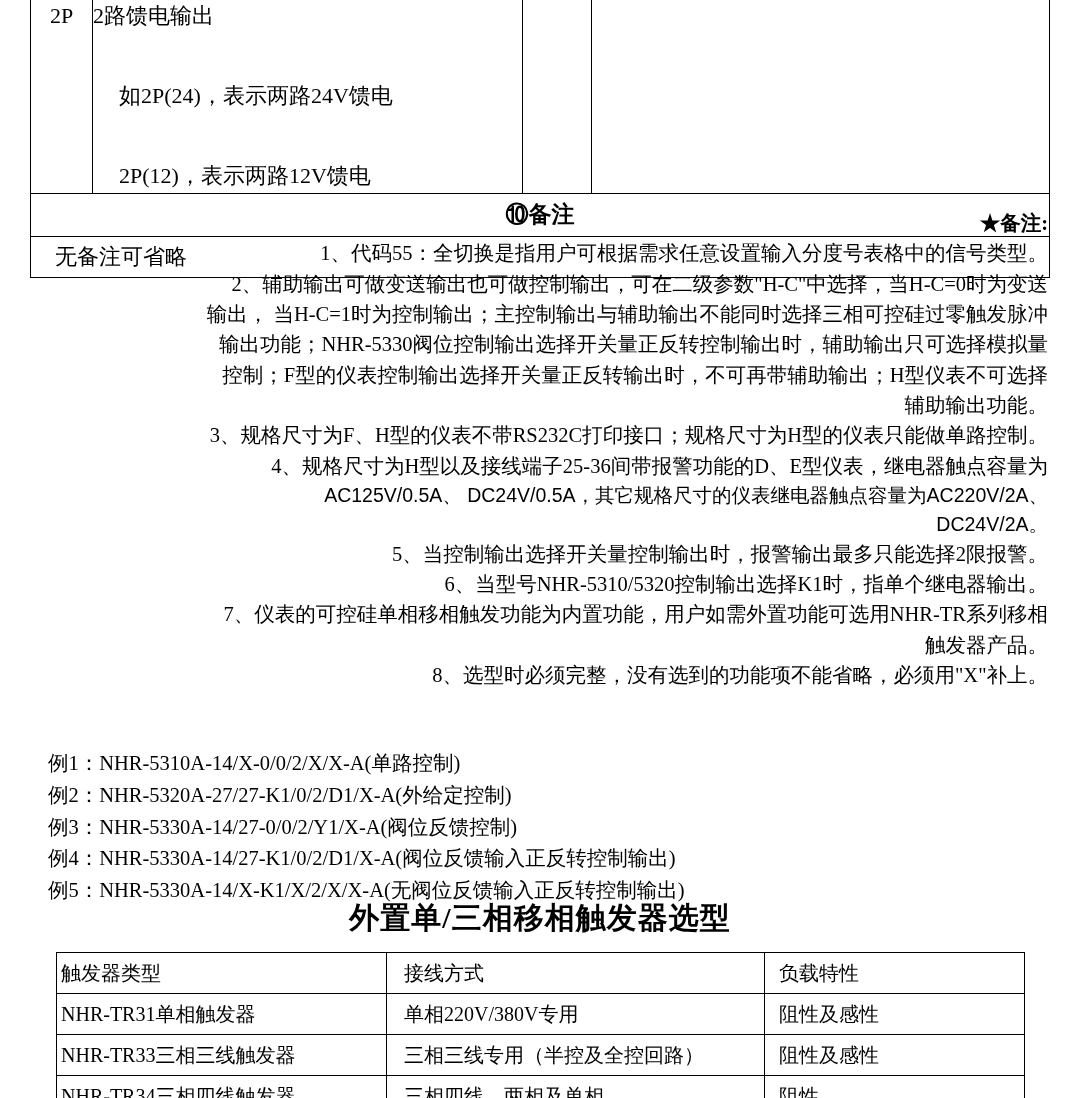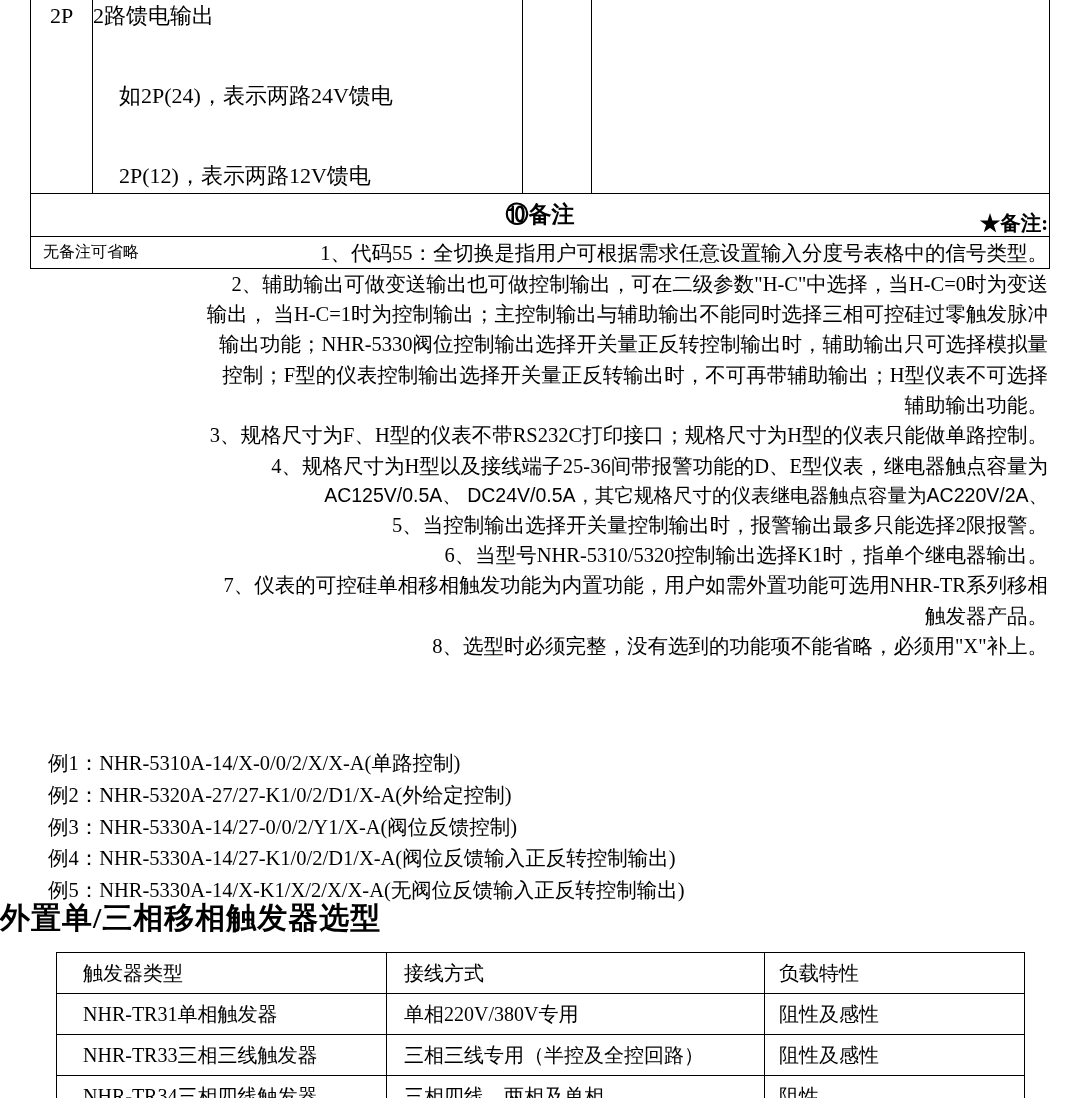--- a/index.html
+++ b/index.html
@@ -47,22 +47,22 @@
   .desc-line { white-space: nowrap; }
   .desc-line.indent { padding-left: 26px; margin-top: 46px; }
 
   .section-row td {
     font-weight: bold;
     font-size: 23px;
     padding: 3px 8px;
     text-align: center;
   }
   .note-row td {
-    font-size: 16px;
-    padding: 3px 12px;
+    font-size: 22px;
+    padding: 3px 24px;
   }
 
   
   .remarks {
     position: absolute;
     left: 48px;
     top: 208px;
     width: 1000px;
     font-size: 20.5px;
     line-height: 1.48;
@@ -91,20 +91,21 @@
     line-height: 1.55;
   }
   .examples .exline { margin: 0; white-space: pre; }
 
   
   .sub-title {
     position: absolute;
     left: 0;
     top: 898px;
     width: 1080px;
+    text-align: center;
     font-size: 30px;
     font-weight: bold;
     letter-spacing: 1px;
   }
 
   
   .bottom-table {
     position: absolute;
     left: 56px;
     top: 952px;
@@ -117,21 +118,21 @@
     font-size: 20px;
     font-weight: normal;
     padding: 7px 10px;
     text-align: left;
     line-height: 1.3;
   }
   .bottom-table th { font-weight: normal; }
   .bt-c1 { width: 330px; }
   .bt-c2 { width: 378px; }
   .bt-c3 { width: 260px; }
-  .bottom-table td.c1, .bottom-table th.c1 { padding-left: 26px; }
+  .bottom-table td.c1, .bottom-table th.c1 { padding-left: 4px; }
   .bottom-table td.c2, .bottom-table th.c2 { padding-left: 17px; }
   .bottom-table td.c3, .bottom-table th.c3 { padding-left: 14px; }
 </style>
 </head>
 <body>
 
 <div class="page">
 
   <table class="top-table">
     <colgroup>
@@ -164,20 +165,21 @@
     <p class="rline head">★备注:</p>
     <p class="rline">1、代码55：全切换是指用户可根据需求任意设置输入分度号表格中的信号类型。</p>
     <p class="rline">2、辅助输出可做变送输出也可做控制输出，可在二级参数"H-C"中选择，当H-C=0时为变送</p>
     <p class="rline">输出， 当H-C=1时为控制输出；主控制输出与辅助输出不能同时选择三相可控硅过零触发脉冲</p>
     <p class="rline">输出功能；NHR-5330阀位控制输出选择开关量正反转控制输出时，辅助输出只可选择模拟量</p>
     <p class="rline">控制；F型的仪表控制输出选择开关量正反转输出时，不可再带辅助输出；H型仪表不可选择</p>
     <p class="rline">辅助输出功能。</p>
     <p class="rline">3、规格尺寸为F、H型的仪表不带RS232C打印接口；规格尺寸为H型的仪表只能做单路控制。</p>
     <p class="rline">4、规格尺寸为H型以及接线端子25-36间带报警功能的D、E型仪表，继电器触点容量为</p>
     <p class="rline mono-ish">AC125V/0.5A、 DC24V/0.5A，其它规格尺寸的仪表继电器触点容量为AC220V/2A、</p>
+    <p class="rline mono-ish">DC24V/2A。</p>
     <p class="rline">5、当控制输出选择开关量控制输出时，报警输出最多只能选择2限报警。</p>
     <p class="rline">6、当型号NHR-5310/5320控制输出选择K1时，指单个继电器输出。</p>
     <p class="rline">7、仪表的可控硅单相移相触发功能为内置功能，用户如需外置功能可选用NHR-TR系列移相</p>
     <p class="rline">触发器产品。</p>
     <p class="rline">8、选型时必须完整，没有选到的功能项不能省略，必须用"X"补上。</p>
   </div>
 
   <div class="examples">
     <p class="exline">例1：NHR-5310A-14/X-0/0/2/X/X-A(单路控制)</p>
     <p class="exline">例2：NHR-5320A-27/27-K1/0/2/D1/X-A(外给定控制)</p>

